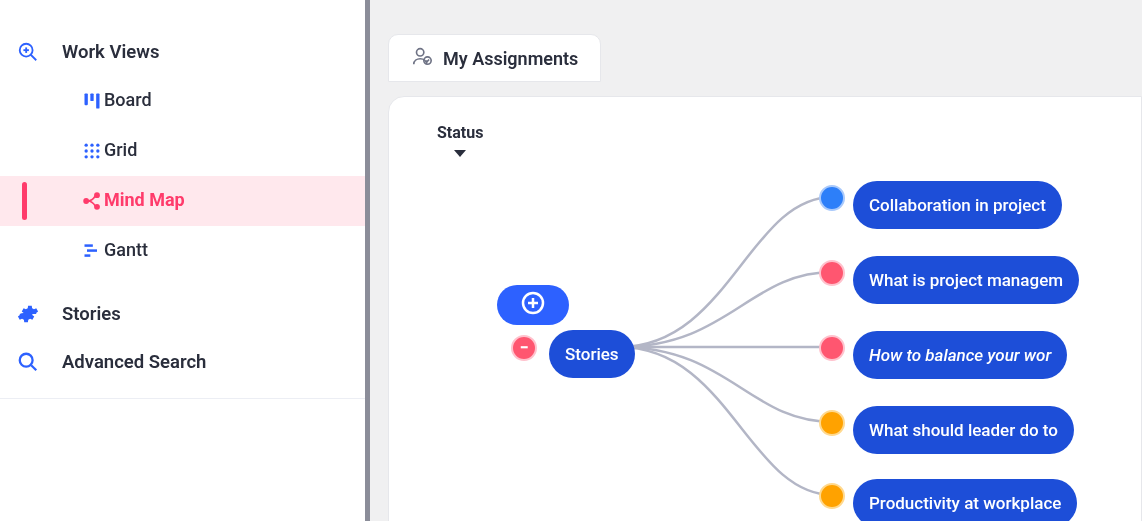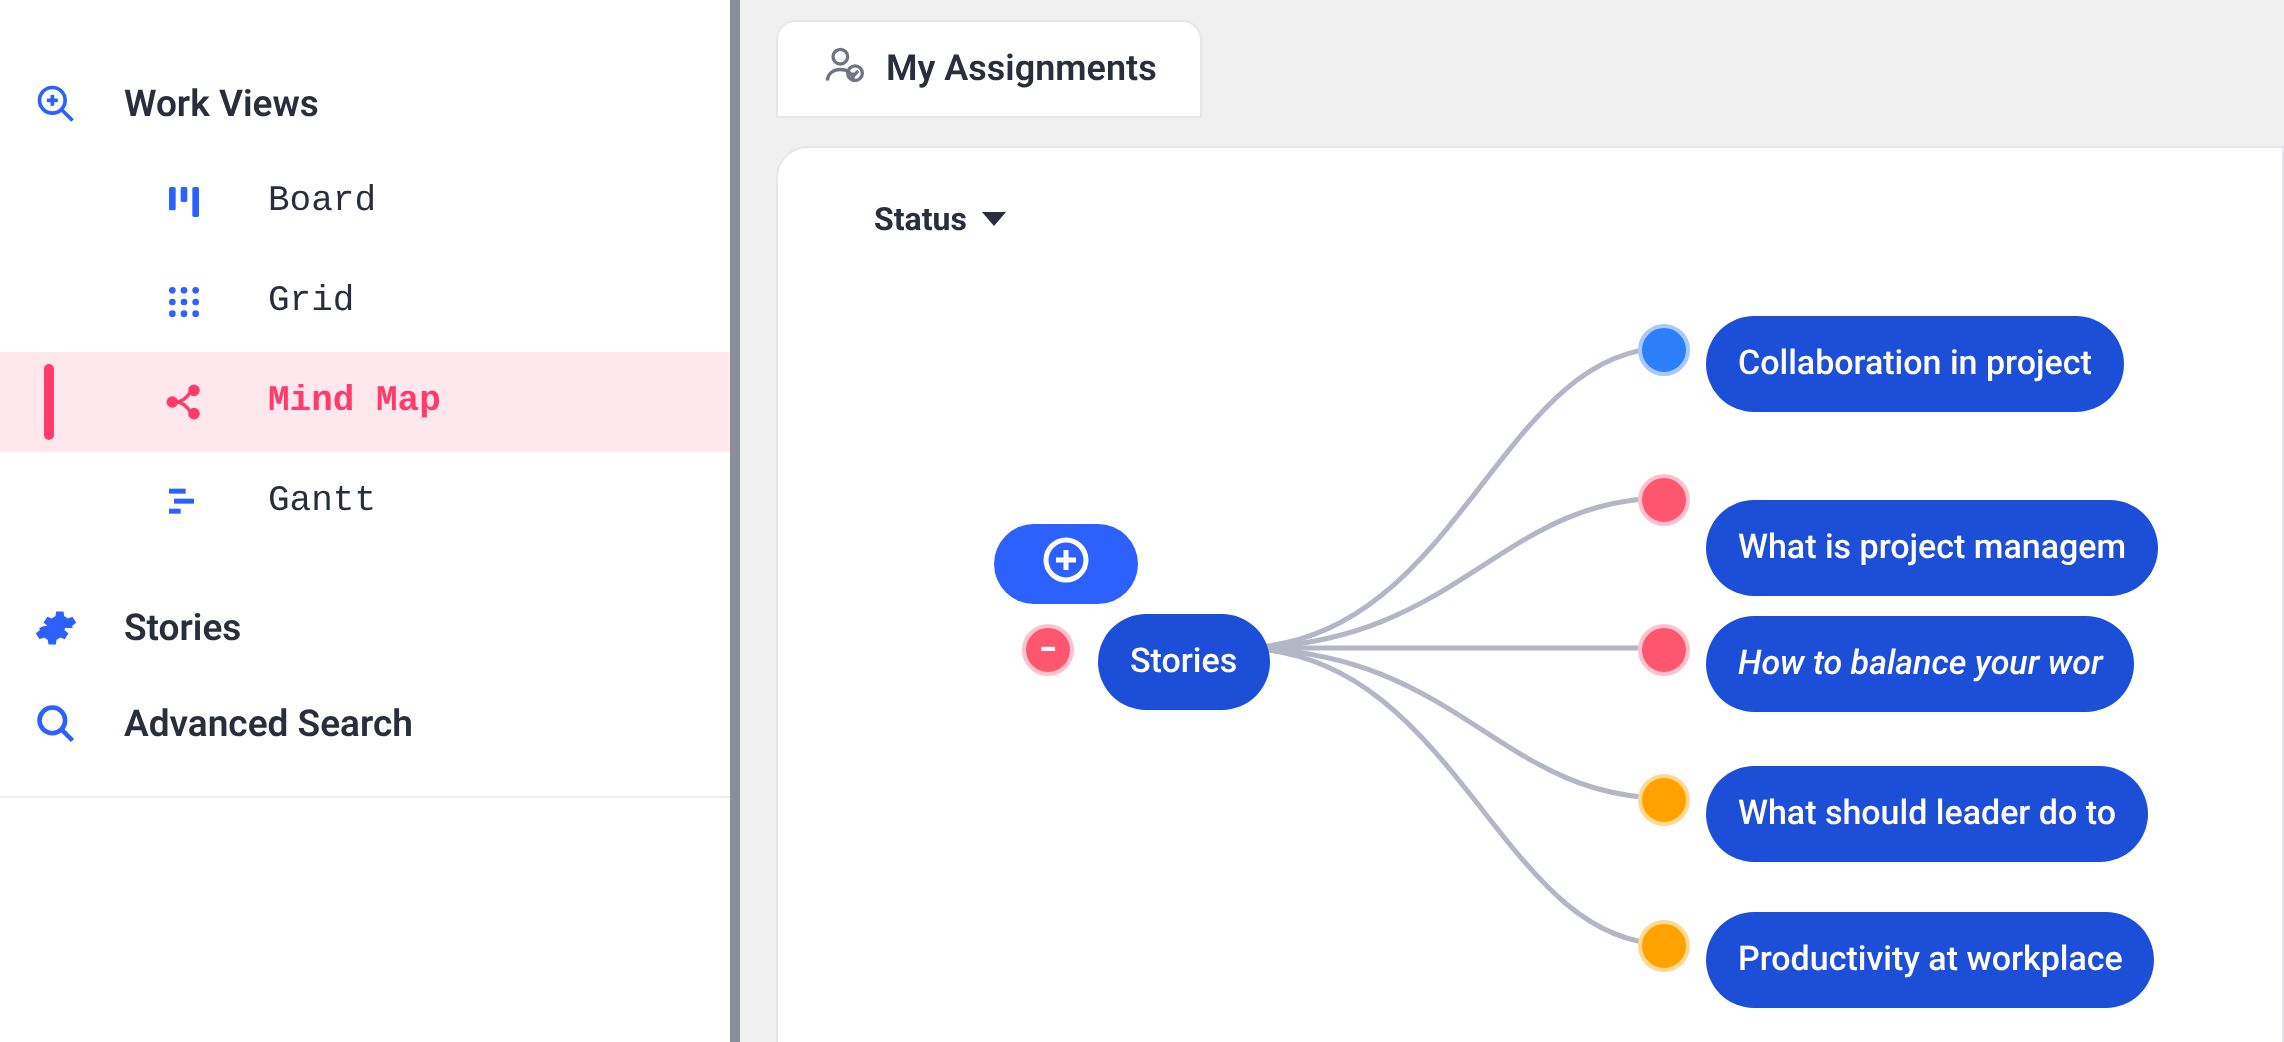--- a/index.html
+++ b/index.html
@@ -27,29 +27,26 @@
     align-items: center;
     gap: 22px;
     padding: 12px 20px 12px 16px;
     cursor: pointer;
     font-size: 18.5px;
     font-weight: 600;
     color: #2a2e3c;
   }
   .side-sub {
     display: flex;
-    align-items: center;
-    gap: 30px;
     padding: 13px 0 13px 80px;
     font-size: 18px;
     font-weight: 500;
     cursor: pointer;
     color: #2a2e3c;
     position: relative;
-    font-family: Liberation Mono, monospace;
   }
   .side-sub.active {
     background: #ffe8ed;
     color: #ff3b6b;
     font-weight: 700;
   }
   .side-sub.active::before {
     content: "";
     position: absolute;
     left: 22px;
@@ -77,20 +74,21 @@
   .main {
     flex: 1;
     background: #f0f0f1;
     position: relative;
     overflow: hidden;
   }
   .tabbar {
     display: flex;
     gap: 10px;
     padding: 10px 18px 0 18px;
+    margin-top: 24px;
   }
   .tab {
     background: #ffffff;
     border-radius: 10px 10px 0 0;
     border: 1px solid #e6e7eb;
     padding: 10px 22px;
     font-size: 18px;
     font-weight: 600;
     color: #2a2e3c;
     display: inline-flex;
@@ -114,20 +112,21 @@
     position: absolute;
     top: 26px;
     left: 48px;
     display: flex;
     align-items: center;
     gap: 8px;
     font-size: 16px;
     font-weight: 700;
     color: #2a2e3c;
     cursor: pointer;
+    flex-direction: column;
   }
   .status-row .tri {
     width: 0; height: 0;
     border-left: 6px solid transparent;
     border-right: 6px solid transparent;
     border-top: 7px solid #2a2e3c;
   }
 
   
   .mindmap {
@@ -345,21 +344,21 @@
         <div class="node" style="left:160px; top:233px;">
           <span>Stories</span>
         </div>
 
         <div class="dot blue" style="left:430px; top:88px;"></div>
         <div class="node" style="left:464px; top:84px;">
           <span>Collaboration in project</span>
         </div>
 
         <div class="dot red" style="left:430px; top:163px;"></div>
-        <div class="node" style="left:464px; top:176px;">
+        <div class="node" style="left:464px; top:159px;">
           <span>What is project managem</span>
         </div>
 
         <div class="dot red" style="left:430px; top:238px;"></div>
         <div class="node" style="left:464px; top:234px;font-style:italic;">
           <span>How to balance your wor</span>
         </div>
 
         <div class="dot orange" style="left:430px; top:313px;"></div>
         <div class="node" style="left:464px; top:309px;">

